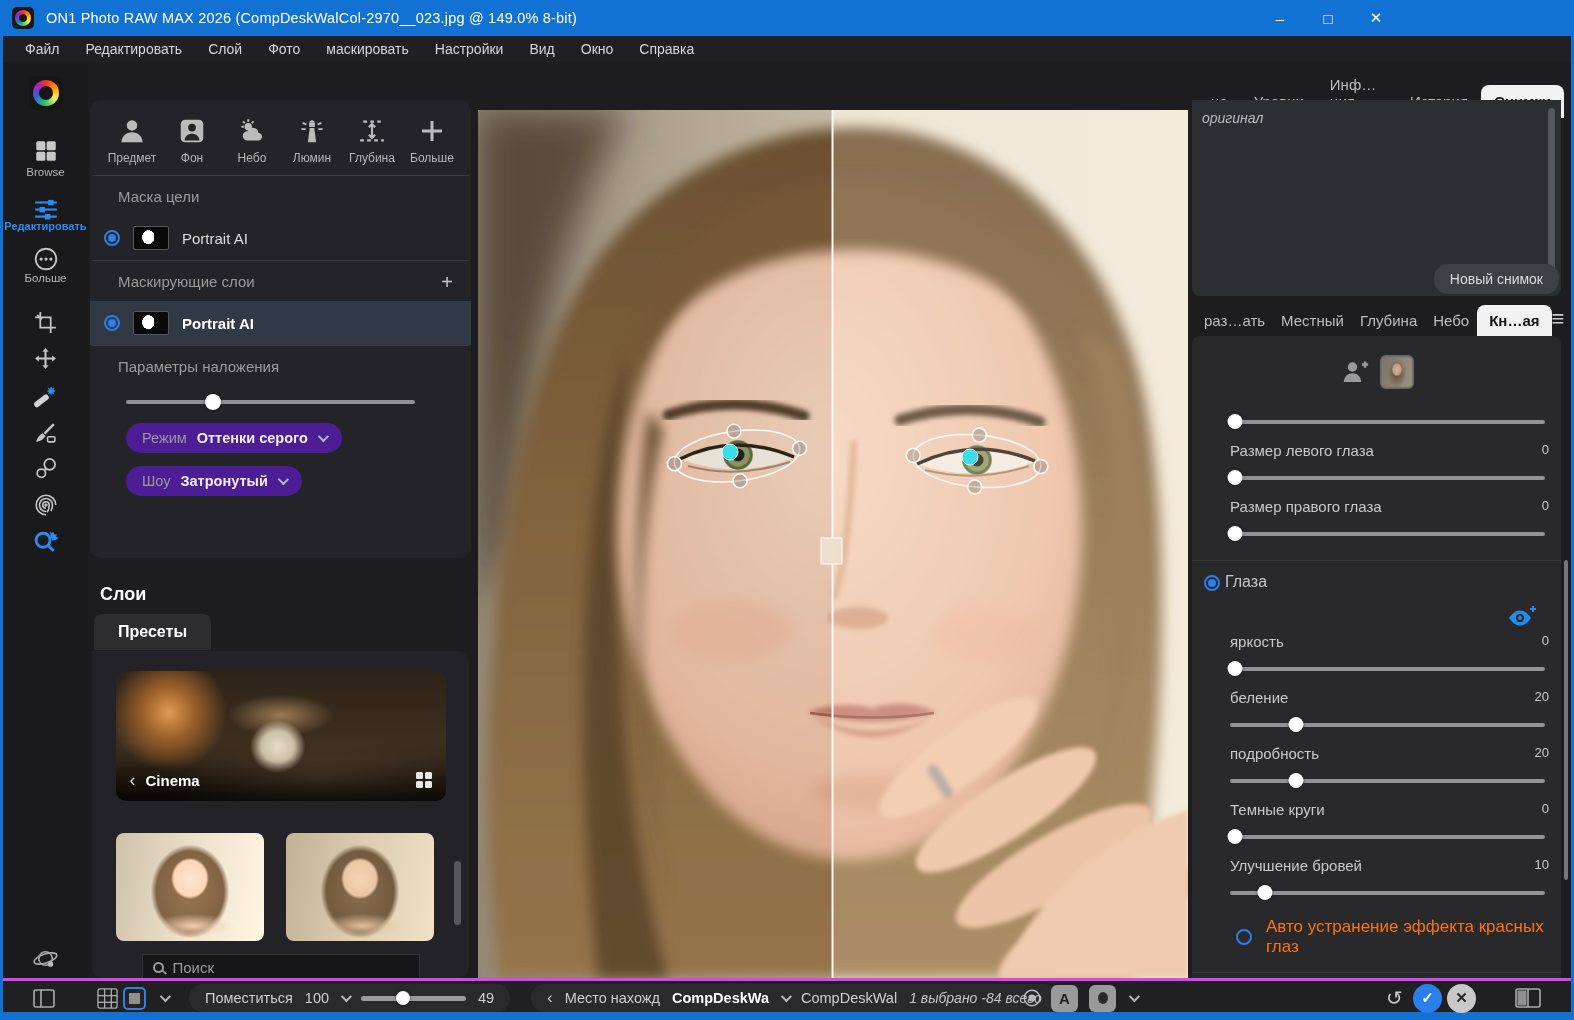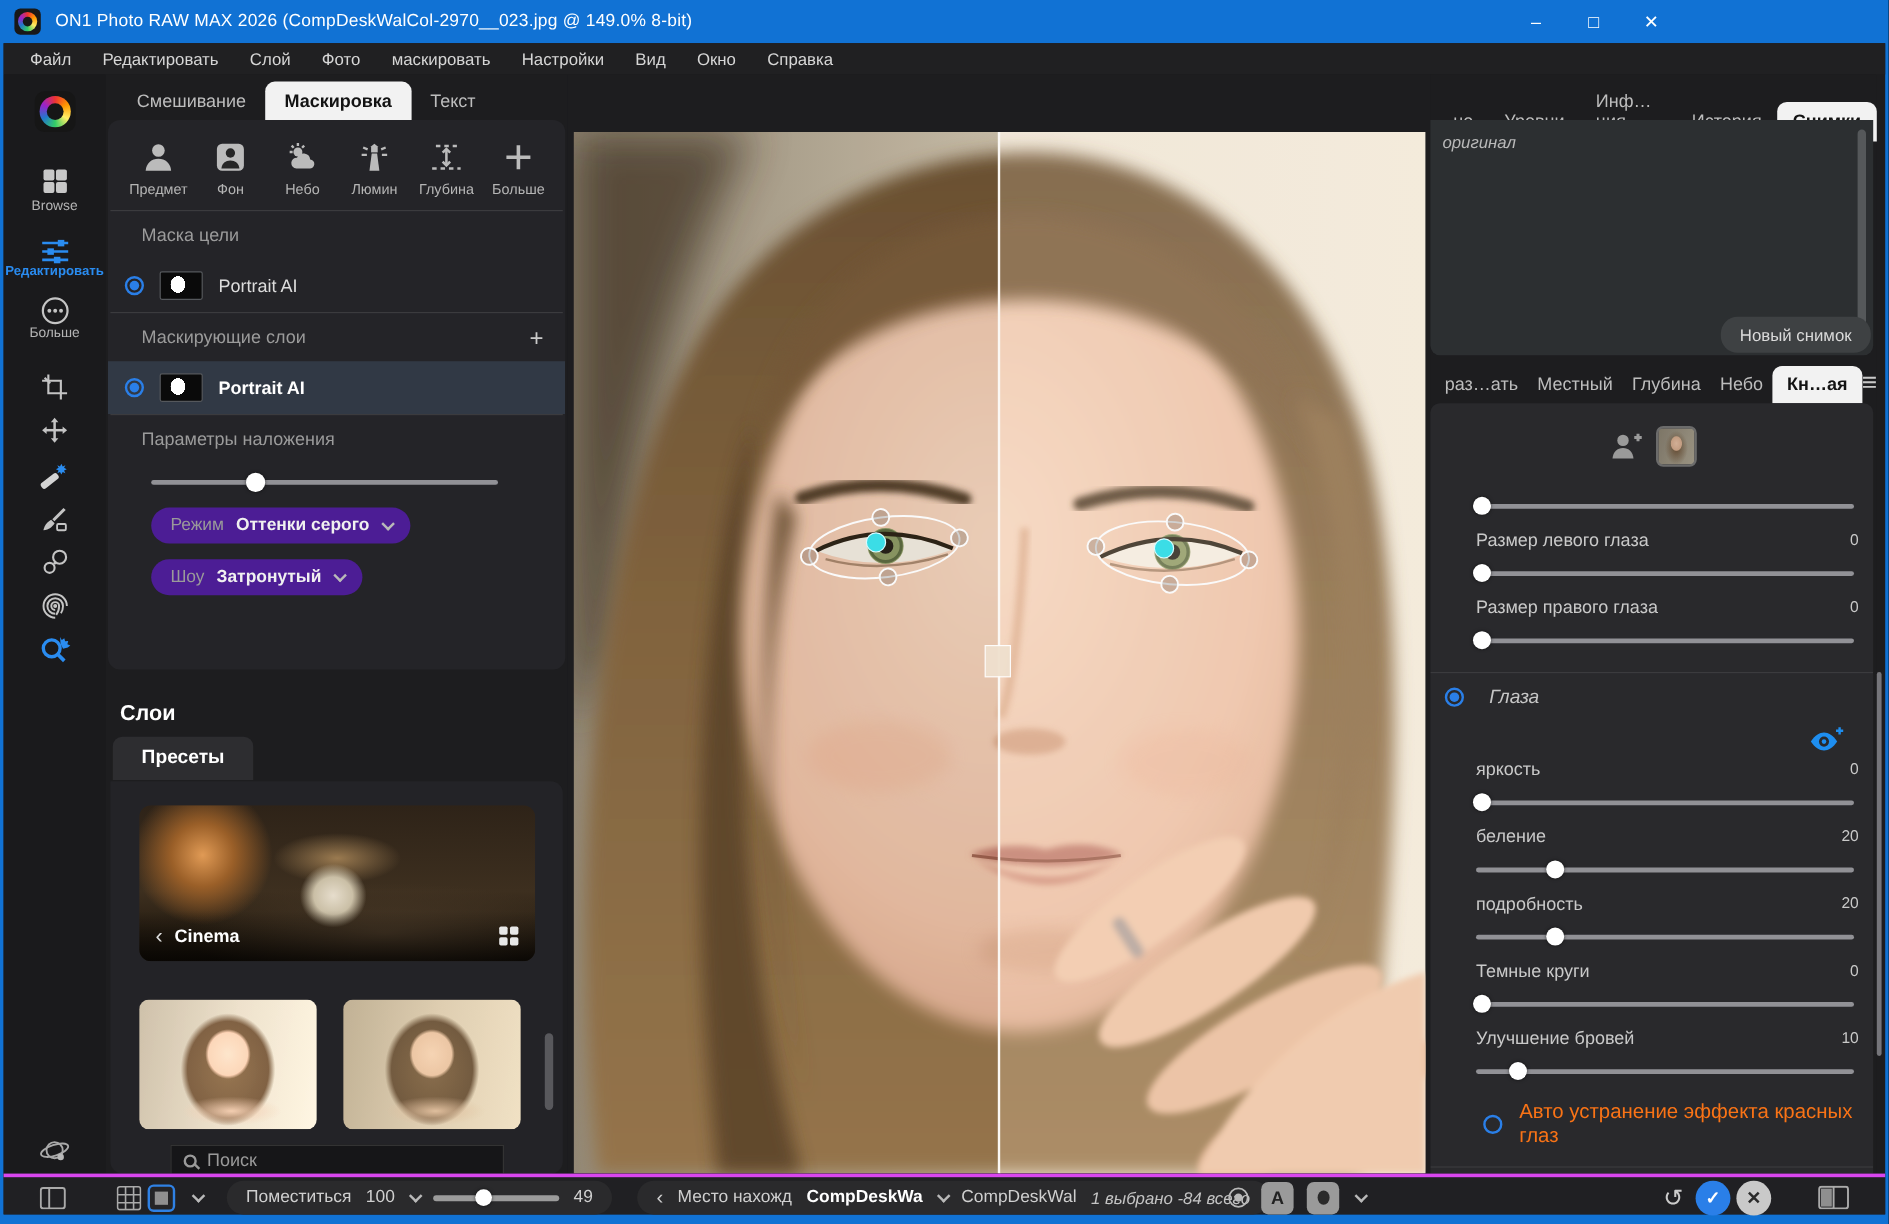--- a/index.html
+++ b/index.html
@@ -137,21 +137,21 @@
       background:
         radial-gradient(ellipse 26% 34% at 50% 42%, #e8c2a6 0%, #d8ae90 55%, transparent 64%),
         radial-gradient(ellipse 44% 66% at 50% 54%, #6e5236 0%, transparent 72%),
         linear-gradient(110deg, #8a8272 0%, #aba390 100%); filter:brightness(.9); }
   .rp-slider { position:relative; height:15px; margin:11px 16px 0 38px; }
   .rp-slider .thumb { width:15px; height:15px; margin-top:-7.5px; }
   .rp-lblrow { display:flex; margin:13px 12px 0 38px; align-items:flex-start; }
   .rp-lbl { color:#c9c9c9; font-size:15px; }
   .rp-val { margin-left:auto; color:#c9c9c9; font-size:13px; }
   .rp-div { height:1px; background:#3b3b3e; margin-top:19px; }
-  .sec-row { display:flex; align-items:flex-start; gap:21px; padding:12px 0 10px 12px;font-style:italic; }
+  .sec-row { display:flex; align-items:flex-end; gap:5px; padding:12px 0 10px 12px; }
   .sec-title { color:#c6c6c6; font-size:16px; }
   .eyeplus-row { display:flex; justify-content:flex-end; padding:4px 24px 0 0; height:26px; }
   .redeye-row { display:flex; align-items:center; gap:14px; margin:17px 0 0 44px; }
   .redeye-circle { width:16px; height:16px; border:2px solid #2a7fe8; border-radius:50%; flex:none; }
   .redeye-lbl { color:#f97316; font-size:17px; }
   .far-scroll { position:absolute; left:1561px; top:524px; width:4px; height:320px; background:#75757a; border-radius:2px; }
 
   
   .bottombar { position:absolute; left:0; top:942px; width:1568px; height:34px; background:#202023;
                border-top:3px solid #d946ef; }
@@ -289,25 +289,20 @@
       <div class="rail-item" style="top:883px">
         <svg width="27" height="27" viewBox="0 0 24 24" fill="none" stroke="#a9a9a9" stroke-width="1.4">
             <circle cx="12" cy="12" r="6"></circle>
             <ellipse cx="12" cy="12" rx="10.5" ry="4" transform="rotate(-18 12 12)"></ellipse>
             <circle cx="16.5" cy="17" r="2.4" fill="#b9b9b9" stroke="none"></circle>
           </svg>
       </div>
     </div>
 
     <div class="left-panel">
-      <div class="tabs-row">
-        <div class="tab">Смешивание</div>
-        <div class="tab active">Маскировка</div>
-        <div class="tab">Текст</div>
-      </div>
 
       <div class="lp-card">
         <div class="tools-row">
           <div class="tool">
             <svg width="30" height="30" viewBox="0 0 24 24">
                 <circle cx="12" cy="7.5" r="4.2" fill="#bbb"></circle>
                 <path d="M3.5 21c.4-5 3.8-8 8.5-8s8.1 3 8.5 8z" fill="#bbb"></path>
               </svg>
             <span class="tool-label">Предмет</span>
           </div>

